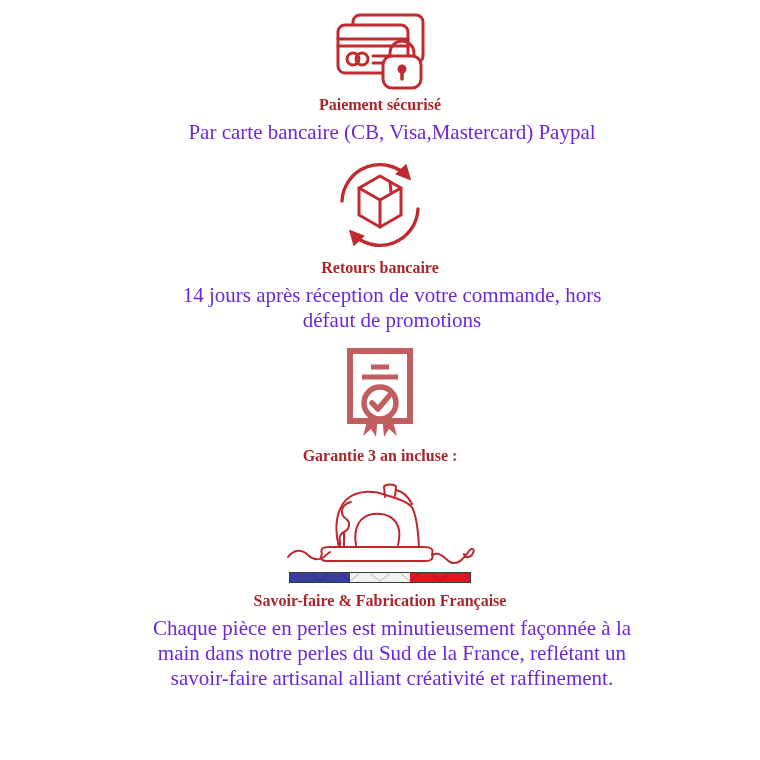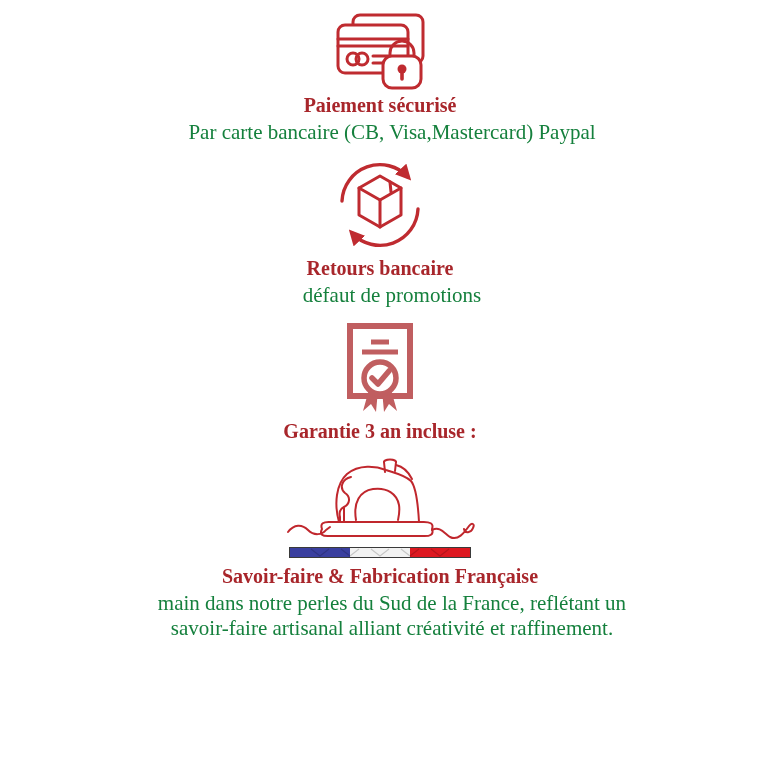--- a/index.html
+++ b/index.html
@@ -12,30 +12,30 @@
   }
   .panel {
     width:760px;
     padding-top:12px;
     text-align:center;
   }
   .section { margin-bottom:12px; }
   .icon-wrap { display:block; margin:0 auto 2px; line-height:0; }
   .icon-wrap svg { display:inline-block; }
   h3.sec-title {
-    font-size:20px;
+    font-size:16px;
     line-height:26px;
     font-weight:bold;
     color:#a8262b;
     margin:2px 4px 2px;
   }
   .sec-body {
     font-size:21px;
     line-height:25px;
-    color:#15803d;
+    color:#6d28d9;
     padding-left:24px;
   }
   .sec-body span { display:block; }
   .flag-wrap { margin:3px auto 5px; line-height:0; }
 </style>
 </head>
 <body>
 
 <div class="panel">
 
@@ -79,20 +79,21 @@
           <path d="M48,43 L48,70" fill="none"></path>
           <path d="M58,25 L59,35" fill="none"></path>
 
           <path d="M10,44 A 38,38 0 0 1 76,20" marker-end="url(#ah)" stroke-width="3.4"></path>
           <path d="M86,52 A 38,38 0 0 1 20,76" marker-end="url(#ah)" stroke-width="3.4"></path>
         </g>
       </svg>
     </span>
     <h3 class="sec-title">Retours bancaire</h3>
     <div class="sec-body">
+      <span>14 jours après réception de votre commande, hors</span>
       <span>défaut de promotions</span>
     </div>
   </div>
 
   <div class="section">
     <span class="icon-wrap">
       <svg width="82" height="96" viewBox="0 0 82 96" fill="none">
         <g stroke="#c05e60" fill="none">
           <rect x="11" y="6" width="60" height="70" stroke-width="6"></rect>
           <line x1="32" y1="22" x2="50" y2="22" stroke-width="5"></line>
@@ -142,18 +143,19 @@
           <path d="M22,2 L31,9 L40,2"></path>
           <path d="M52,2 L61,9 L70,2"></path>
           <path d="M82,2 L91,9 L100,2"></path>
           <path d="M112,2 L121,9 L130,2"></path>
           <path d="M142,2 L151,9 L160,2"></path>
         </g>
       </svg>
     </div>
     <h3 class="sec-title">Savoir-faire &amp; Fabrication Française</h3>
     <div class="sec-body">
+      <span>Chaque pièce en perles est minutieusement façonnée à la</span>
       <span>main dans notre perles du Sud de la France, reflétant un</span>
       <span>savoir-faire artisanal alliant créativité et raffinement.</span>
     </div>
   </div>
 
 </div>
 
 </body></html>

